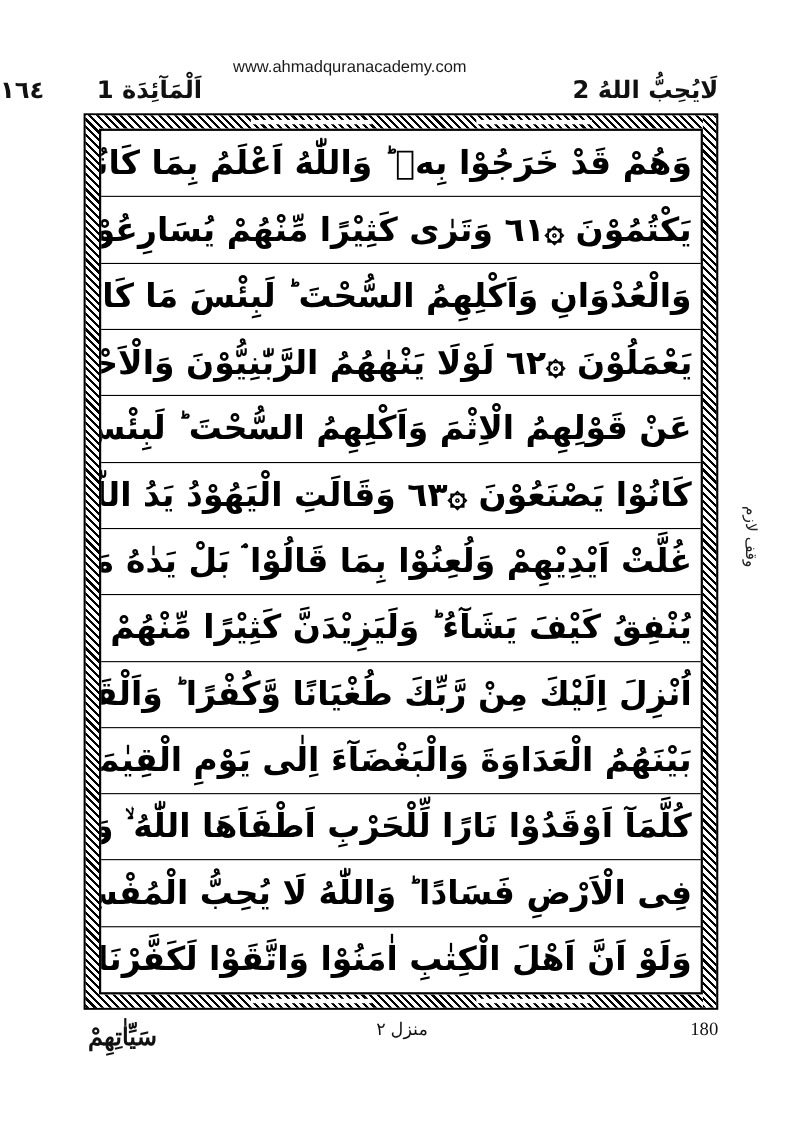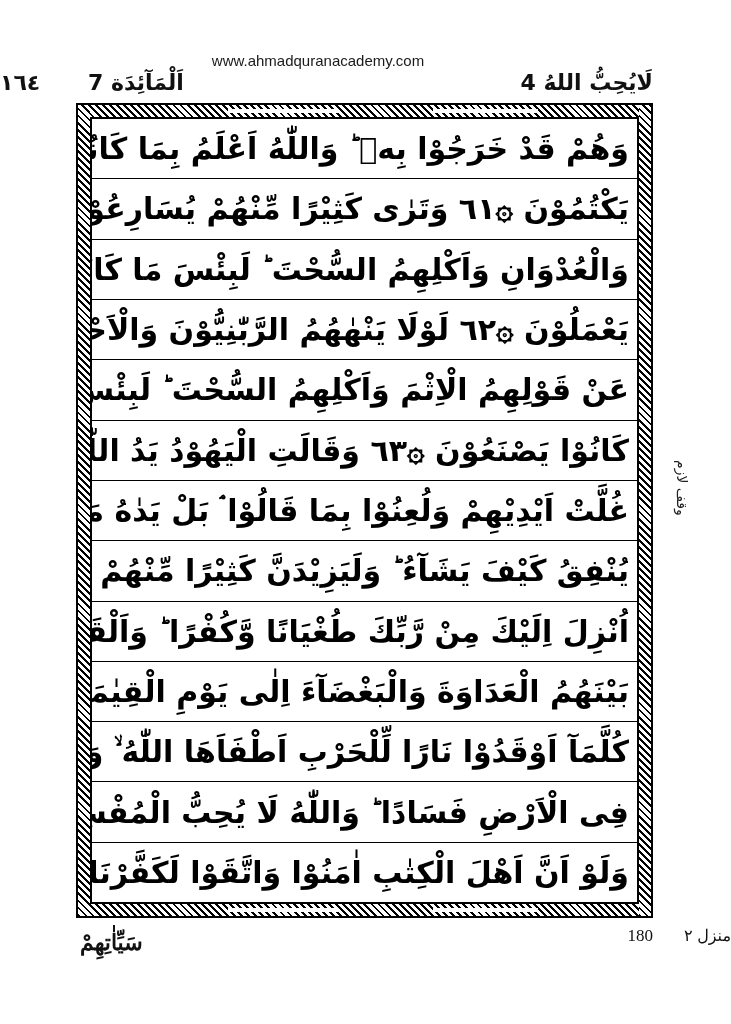--- a/index.html
+++ b/index.html
@@ -43,30 +43,30 @@
   }
   .line:last-child { border-bottom: none; }
   .line span { display: block; width: 100%; text-align: justify; text-align-last: justify; }
 
   .margin-note {
     position: absolute; left: 660px; top: 460px; width: 30px;
     writing-mode: vertical-rl; font-family: "DejaVu Sans", sans-serif; font-size: 14px; color: #222;
   }
   .foot { position: absolute; top: 926px; font-family: Liberation Sans, sans-serif; color: #111; }
   .foot-left { left: 80px; font-size: 22px; font-weight: bold; direction: rtl; top: 930px; }
-  .foot-center { left: 0; width: 731px; text-align: right; font-size: 16px; direction: rtl; }
+  .foot-center { left: 0; width: 731px; text-align: center; font-size: 16px; direction: rtl; }
   .foot-right { right: 78px; font-family: "Liberation Serif", serif; font-size: 17px; }
 </style>
 </head>
 <body>
 
 <div class="url">www.ahmadquranacademy.com</div>
-<div class="hdr hdr-left">اَلْمَآئِدَة 7</div>
+<div class="hdr hdr-left">اَلْمَآئِدَة 1</div>
 <div class="hdr hdr-center">١٦٤</div>
-<div class="hdr hdr-right">لَايُحِبُّ اللهُ 4</div>
+<div class="hdr hdr-right">لَايُحِبُّ اللهُ 2</div>
 
 <div class="frame">
   <div class="ornament orn-top"></div>
   <div class="ornament orn-bottom"></div>
   <div class="ornament orn-left"></div>
   <div class="ornament orn-right"></div>
   <div class="orn-bar" style="left:150px;width:110px;"></div>
   <div class="orn-bar" style="left:355px;width:105px;"></div>
   <div class="orn-bar b" style="left:150px;width:110px;"></div>
   <div class="orn-bar b" style="left:355px;width:105px;"></div>

